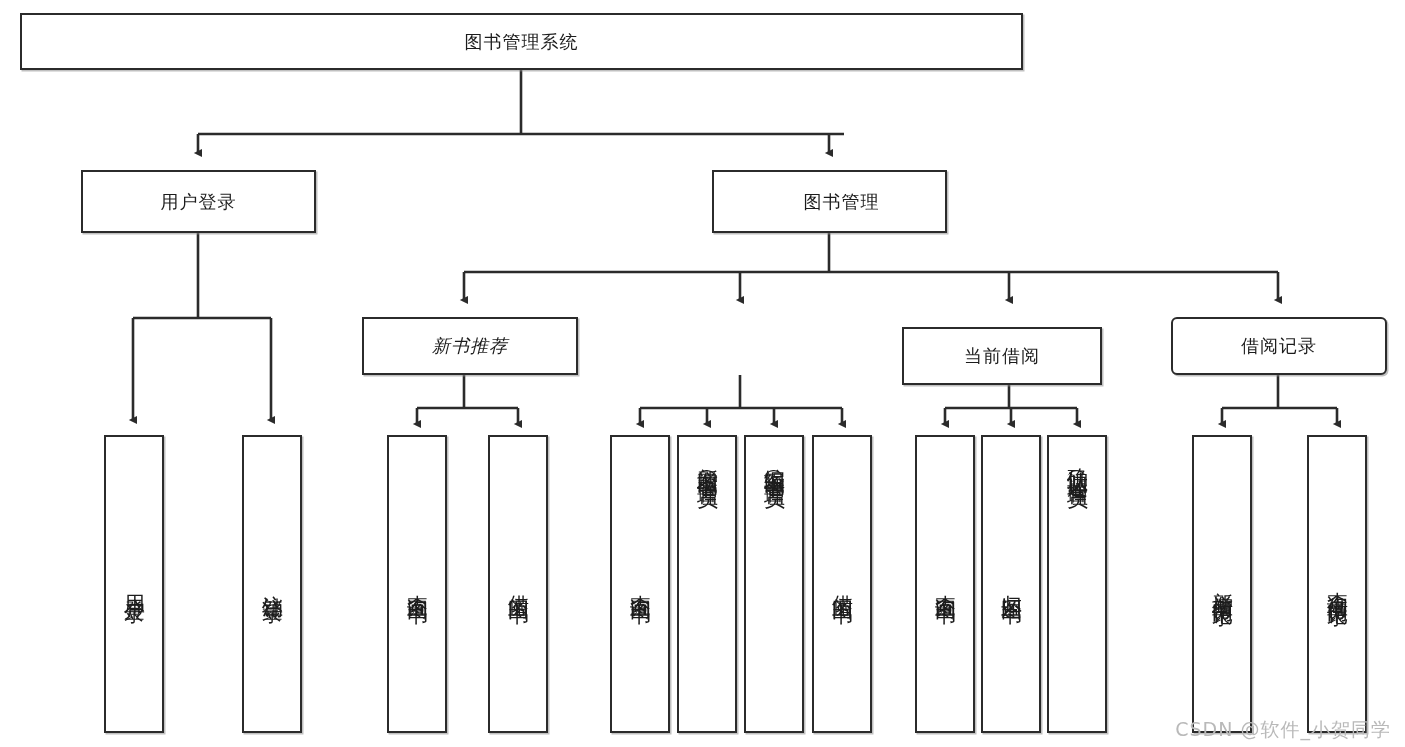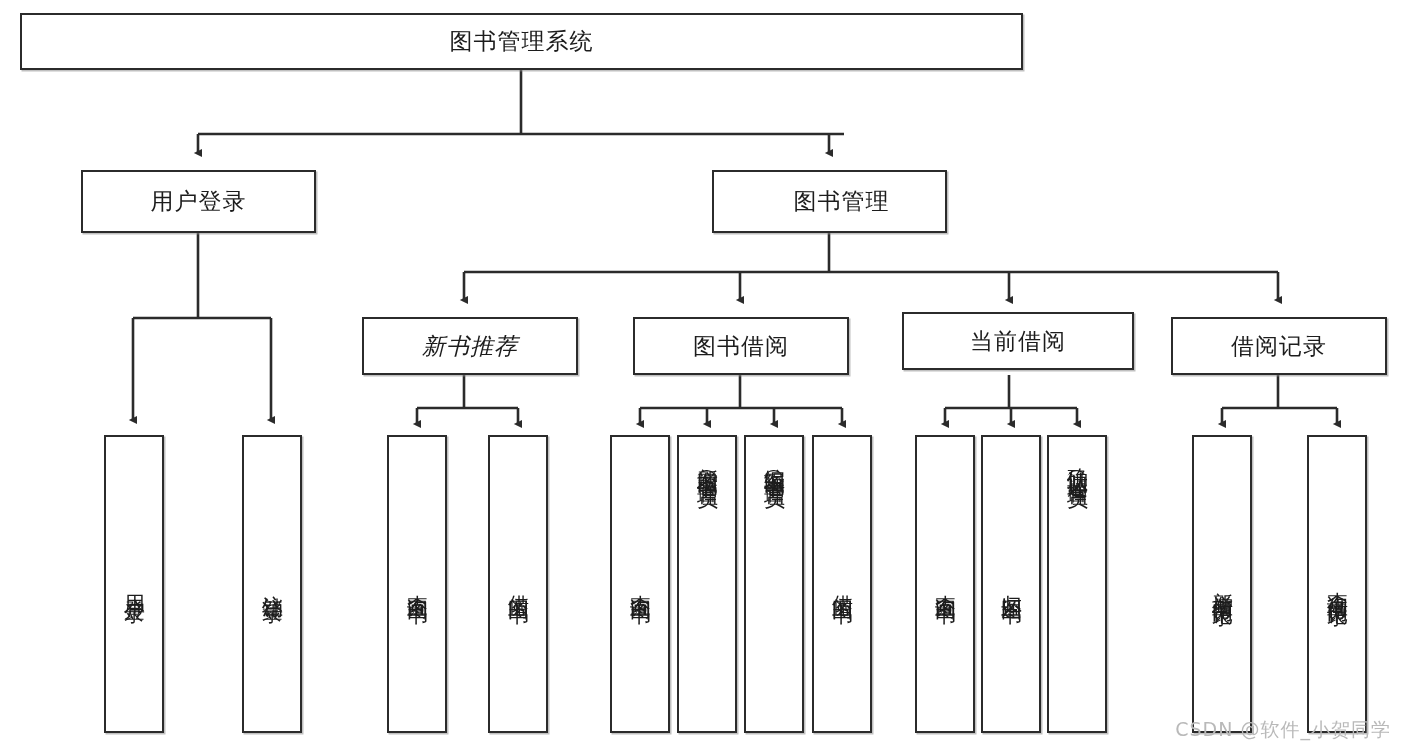--- a/index.html
+++ b/index.html
@@ -30,21 +30,21 @@
     box-sizing: border-box;
     background: #ffffff;
     border: 2px solid #2b2b2b;
     display: flex;
     align-items: center;
     justify-content: center;
     color: #1c1c1c;
     box-shadow: 1.5px 1.5px 0 rgba(140,140,140,0.55);
   }
   .node.horiz {
-    font-size: 23px;
+    font-size: 18px;
     letter-spacing: 1px;
   }
   .node.vert {
     align-items: flex-start;
     justify-content: center;
     padding-top: 14px;
   }
   .node.vert .vlabel {
     writing-mode: vertical-rl;
     text-orientation: upright;
@@ -146,29 +146,26 @@
   </div>
 
   <div class="node horiz" style="left:712px; top:170px; width:235px; height:63px;padding-left:24px;">
     <span>图书管理</span>
   </div>
 
   <div class="node horiz" style="left:362px; top:317px; width:216px; height:58px;font-style:italic;">
     <span>新书推荐</span>
   </div>
 
-  <div class="node horiz" style="left:633px; top:317px; width:216px; height:58px;">
-    <span>图书借阅</span>
-  </div>
-
-  <div class="node horiz" style="left:902px; top:312px; width:232px; height:58px;">
+
+  <div class="node horiz" style="left:902px; top:327px; width:200px; height:58px;">
     <span>当前借阅</span>
   </div>
 
-  <div class="node horiz" style="left:1171px; top:317px; width:216px; height:58px;">
+  <div class="node horiz" style="left:1171px; top:317px; width:216px; height:58px;border-radius:6px;">
     <span>借阅记录</span>
   </div>
 
   <div class="node vert centered" style="left:104px; top:435px; width:60px; height:298px;">
     <span class="vlabel">用户登录</span>
   </div>
 
   <div class="node vert centered" style="left:242px; top:435px; width:60px; height:298px;">
     <span class="vlabel">注销登录</span>
   </div>

